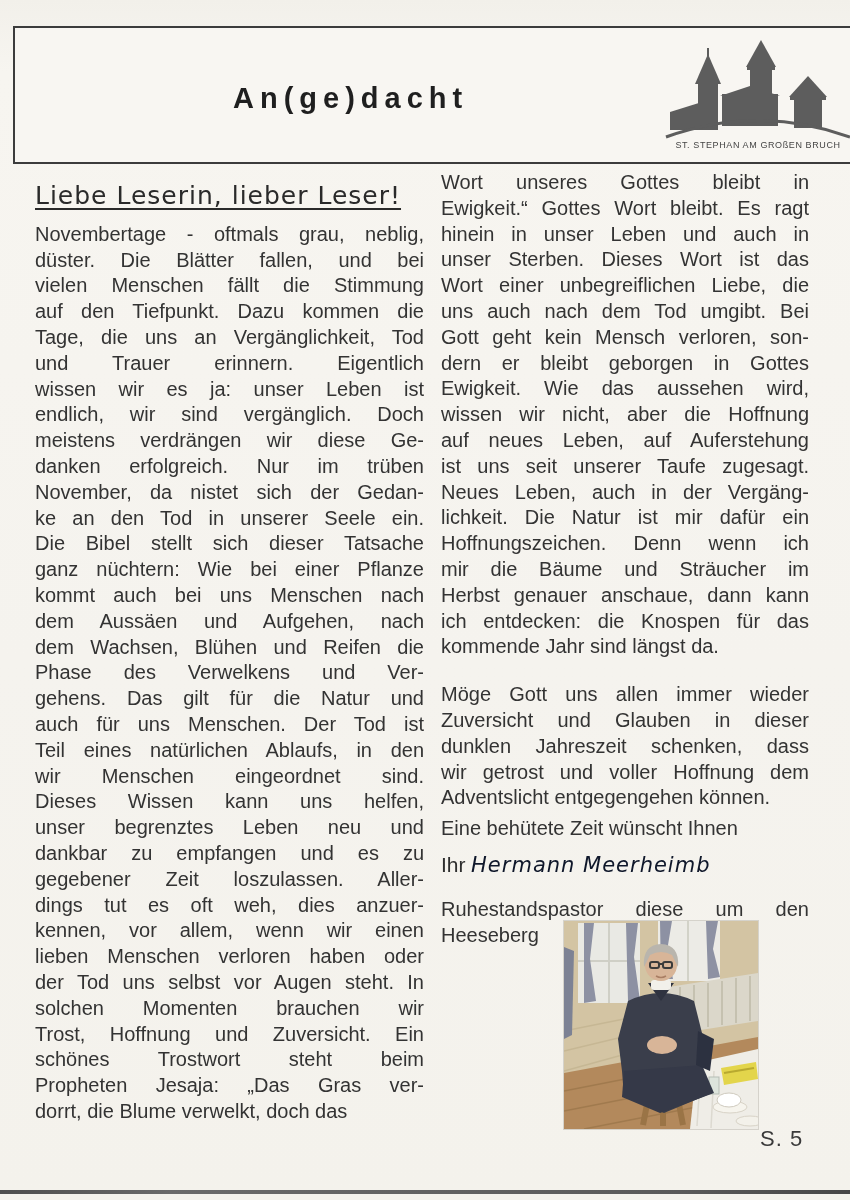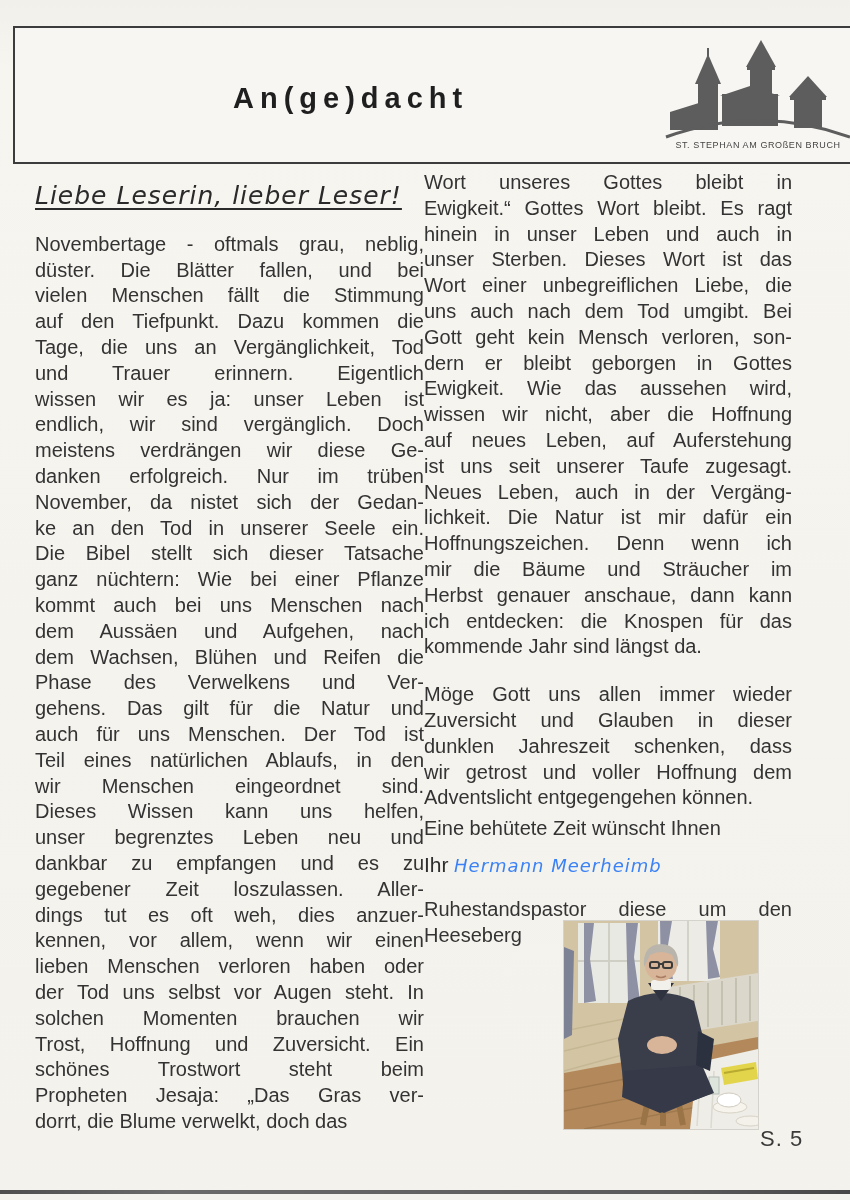--- a/index.html
+++ b/index.html
@@ -18,37 +18,37 @@
     font-size:29px;font-weight:bold;letter-spacing:6px;color:#1f1f1f;
   }
   .logo{position:absolute;right:26px;top:12px;width:192px;height:118px;}
   .logo-caption{
     margin-top:-4px;text-align:center;
     font-size:9px;font-weight:normal;letter-spacing:0.6px;color:#454545;
     white-space:nowrap;
   }
   .col{position:absolute;font-size:20px;line-height:25.8px;color:#333;}
   .col-left{left:35px;top:183px;width:389px;}
-  .col-right{left:424px;top:170px;width:368px;}
+  .col-right{left:441px;top:170px;width:368px;}
   .salutation{
     font-family:"DejaVu Sans", sans-serif;
-    font-style:italic;font-size:25px;letter-spacing:1px;color:#2a2a2a;
+    font-size:25px;letter-spacing:1px;color:#2a2a2a;
     text-decoration:underline;text-underline-offset:4px;
-    margin-bottom:23px;white-space:nowrap;
+    margin-bottom:13px;white-space:nowrap;
   }
   .para{text-align:justify;}
   .para + .para{margin-top:22px;}
   .tline{text-align:justify;text-align-last:justify;}
   .tline-last{text-align-last:left;}
   .closing{margin-top:5px;}
   .signature{margin-top:10px;height:36px;}
   .sig-prefix{font-size:21px;color:#2e2e2e;}
   .sig-name{
     font-family:"DejaVu Sans", sans-serif;font-style:italic;
-    font-size:18px;letter-spacing:1px;color:#3b82f6;
+    font-size:21px;letter-spacing:1px;color:#0f172a;
   }
   .role{margin-top:9px;}
   .photo{
     position:absolute;left:564px;top:921px;width:194px;height:208px;
     box-shadow:0 0 0 1px rgba(120,115,105,0.25);
   }
   .page-number{
     position:absolute;left:760px;top:1126px;
     font-size:22px;color:#3a3a3a;letter-spacing:1px;
   }

